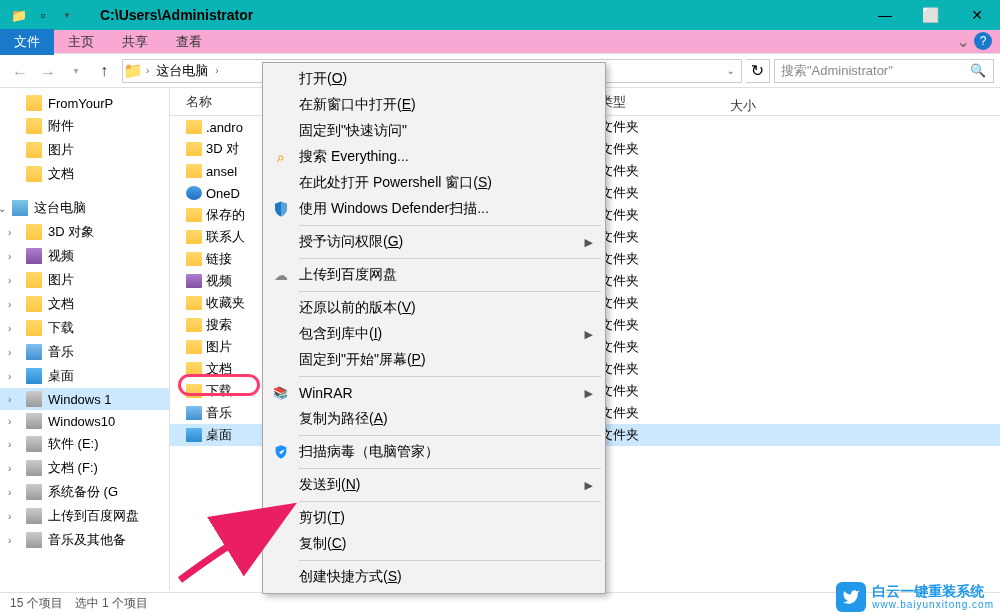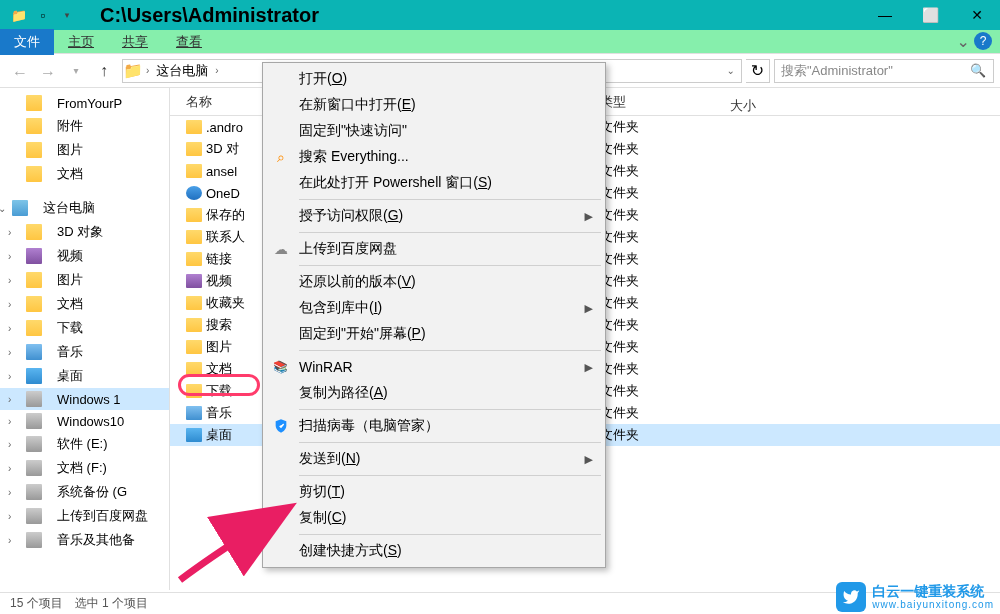--- a/index.html
+++ b/index.html
@@ -1,44 +1,44 @@
 <!DOCTYPE html>
 <html><head>
   <meta charset="utf-8">
   <style>
     * { margin: 0; padding: 0; box-sizing: border-box; font-family: "Microsoft YaHei", "Segoe UI", sans-serif; }
     body { width: 1000px; height: 614px; overflow: hidden; background: #fff; position: relative; }
     
     .titlebar { height: 30px; background: #0bb4b4; display: flex; align-items: center; color: #000; font-size: 13px; }
     .titlebar-icons { display: flex; gap: 2px; padding: 0 8px; }
     .tb-icon { width: 22px; height: 22px; display: flex; align-items: center; justify-content: center; }
-    .titlebar-title { padding-left: 14px; font-size: 20px; font-weight: 600; }
+    .titlebar-title { padding-left: 14px; font-size: 14px; font-weight: 600; }
     .titlebar-controls { margin-left: auto; display: flex; }
     .tb-control { width: 46px; height: 30px; display: flex; align-items: center; justify-content: center; font-size: 14px; }
     
-    .menubar { height: 24px; background: #86efac; display: flex; align-items: center; border-bottom: 1px solid #e0e0e0; }
+    .menubar { height: 24px; background: #f9a8d4; display: flex; align-items: center; border-bottom: 1px solid #e0e0e0; }
     .menubar-file { background: #1979ca; color: #fff; padding: 4px 14px; font-size: 13px; }
-    .menubar-item { padding: 12px 14px; font-size: 13px; color: #333; text-decoration: underline; }
+    .menubar-item { padding: 12px 14px; font-size: 13px; color: #333; }
     .menubar-right { margin-left: auto; display: flex; gap: 4px; padding-right: 8px; }
     .help-icon { width: 18px; height: 18px; background: #1979ca; border-radius: 50%; color: #fff; font-size: 12px; display: flex; align-items: center; justify-content: center; }
     
     .navbar { height: 34px; background: #fff; display: flex; align-items: center; padding: 0 6px; border-bottom: 1px solid #e0e0e0; }
     .nav-btn { width: 28px; height: 28px; display: flex; align-items: center; justify-content: center; color: #aaa; font-size: 16px; }
     .nav-btn.active { color: #333; }
     .addressbar { flex: 1; height: 24px; border: 1px solid #ccc; display: flex; align-items: center; margin: 0 4px; }
     .addr-icon { width: 20px; text-align: center; }
     .addr-seg { padding: 0 4px; font-size: 13px; }
     .addr-arrow { padding: 0 3px; color: #666; font-size: 10px; }
     .nav-refresh { width: 24px; height: 24px; border: 1px solid #ccc; display: flex; align-items: center; justify-content: center; border-left: none; }
     .searchbox { width: 220px; height: 24px; border: 1px solid #ccc; margin-left: 4px; padding: 0 6px; font-size: 13px; color: #888; display: flex; align-items: center; }
     
     .content { display: flex; height: calc(100% - 30px - 26px - 34px - 22px); }
     
     .nav-pane { width: 170px; border-right: 1px solid #e0e0e0; overflow: hidden; padding: 4px 0; }
-    .nav-item { display: flex; align-items: center; padding: 3px 0 3px 26px; font-size: 13px; gap: 15px; white-space: nowrap; }
+    .nav-item { display: flex; align-items: center; padding: 3px 0 3px 26px; font-size: 13px; gap: 6px; white-space: nowrap; }
     .nav-item.selected { background: #cce8ff; }
     .nav-section { margin-bottom: 10px; }
     .ni-icon { width: 16px; height: 16px; display: inline-block; }
     .ni-chev { position: absolute; left: 8px; font-size: 10px; color: #666; transform: rotate(0deg);}
     .nav-item { position: relative; }
     
     .folder-icon { background: linear-gradient(180deg,#ffd96b,#ffc642); border-radius: 1px; }
     .pc-icon { background: linear-gradient(180deg,#7ec5e8,#4a9cd4); border-radius: 1px; }
     .disk-icon { background: linear-gradient(180deg,#ccc,#999); border-radius: 1px; }
     .desktop-icon { background: linear-gradient(180deg,#5ab5f0,#2e8bd0); border-radius: 1px; }
@@ -358,20 +358,29 @@
     </div>
     <div class="cm-item">
       <span class="cm-icon">
         <span style="color:#ff8c00">⌕</span>
       </span>
       <span class="cm-text">搜索 Everything...</span>
     </div>
     <div class="cm-item">
       <span class="cm-text">在此处打开 Powershell 窗口(<u>S</u>)</span>
     </div>
+    <div class="cm-item">
+      <span class="cm-icon">
+        <svg class="shield-svg" width="18" height="18" viewBox="0 0 24 24">
+          <path fill="#1979ca" d="M12 2 L4 5 v6 c0 5 3.5 9.5 8 11 c4.5-1.5 8-6 8-11 V5 Z"></path>
+          <path fill="#fff" d="M12 2 v20 c4.5-1.5 8-6 8-11 V5 Z" opacity="0.3"></path>
+        </svg>
+      </span>
+      <span class="cm-text">使用 Windows Defender扫描...</span>
+    </div>
     <div class="cm-sep"></div>
     <div class="cm-item">
       <span class="cm-text">授予访问权限(<u>G</u>)</span>
       <span class="cm-arrow">▶</span>
     </div>
     <div class="cm-sep"></div>
     <div class="cm-item">
       <span class="cm-icon">
         <span style="color:#888">☁</span>
       </span>

